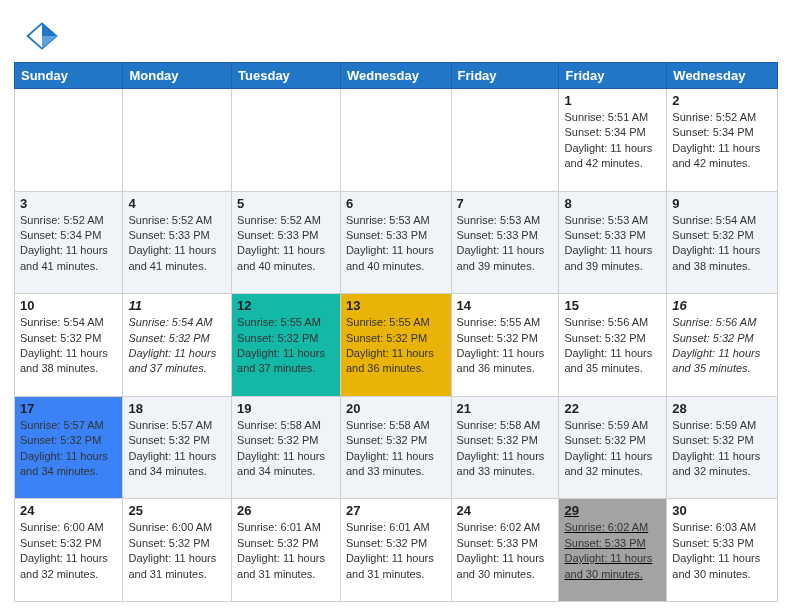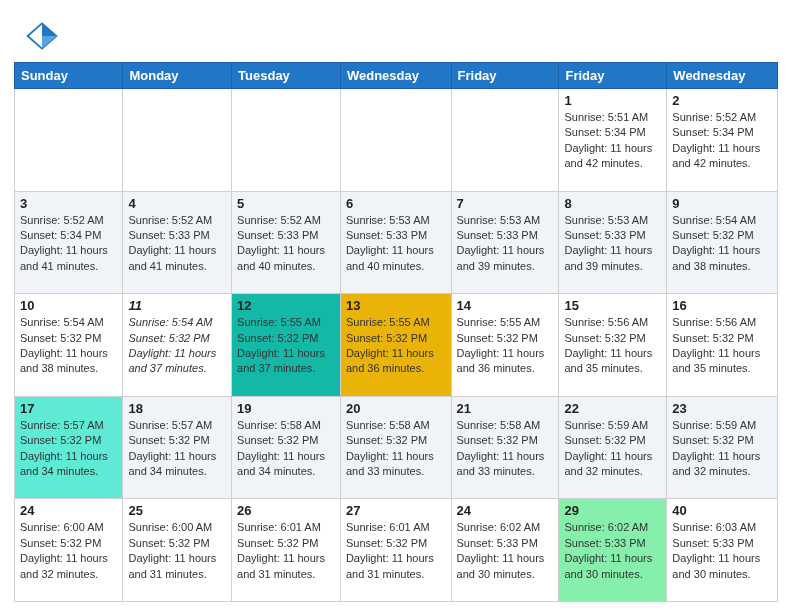--- a/index.html
+++ b/index.html
@@ -237,29 +237,29 @@
             <div class="day-info" style="white-space: pre-line;">Sunrise: 5:55 AM
 Sunset: 5:32 PM
 Daylight: 11 hours and 36 minutes.</div>
           </td>
           <td style="background: rgb(255, 255, 255);">
             <span class="day-num">15</span>
             <div class="day-info" style="white-space: pre-line;">Sunrise: 5:56 AM
 Sunset: 5:32 PM
 Daylight: 11 hours and 35 minutes.</div>
           </td>
-          <td style="background: rgb(255, 255, 255);">
+          <td style="background: rgb(255, 255, 255); font-style: italic;">
             <span class="day-num">16</span>
             <div class="day-info" style="white-space: pre-line;">Sunrise: 5:56 AM
 Sunset: 5:32 PM
 Daylight: 11 hours and 35 minutes.</div>
           </td>
         </tr>
         <tr class="row-even">
-          <td style="background: #5eead4;">
+          <td style="background: #3b82f6;">
             <span class="day-num">17</span>
             <div class="day-info" style="white-space: pre-line;">Sunrise: 5:57 AM
 Sunset: 5:32 PM
 Daylight: 11 hours and 34 minutes.</div>
           </td>
           <td style="background: rgb(240, 244, 248); margin-top: 19px;">
             <span class="day-num">18</span>
             <div class="day-info" style="white-space: pre-line;">Sunrise: 5:57 AM
 Sunset: 5:32 PM
 Daylight: 11 hours and 34 minutes.</div>
@@ -282,21 +282,21 @@
 Sunset: 5:32 PM
 Daylight: 11 hours and 33 minutes.</div>
           </td>
           <td style="background: rgb(240, 244, 248);">
             <span class="day-num">22</span>
             <div class="day-info" style="white-space: pre-line;">Sunrise: 5:59 AM
 Sunset: 5:32 PM
 Daylight: 11 hours and 32 minutes.</div>
           </td>
           <td style="background: rgb(240, 244, 248);">
-            <span class="day-num">23</span>
+            <span class="day-num">28</span>
             <div class="day-info" style="white-space: pre-line;">Sunrise: 5:59 AM
 Sunset: 5:32 PM
 Daylight: 11 hours and 32 minutes.</div>
           </td>
         </tr>
         <tr class="row-odd">
           <td style="background: rgb(255, 255, 255);">
             <span class="day-num">24</span>
             <div class="day-info" style="white-space: pre-line;">Sunrise: 6:00 AM
 Sunset: 5:32 PM
@@ -319,28 +319,28 @@
             <div class="day-info" style="white-space: pre-line;">Sunrise: 6:01 AM
 Sunset: 5:32 PM
 Daylight: 11 hours and 31 minutes.</div>
           </td>
           <td style="background: rgb(255, 255, 255);">
             <span class="day-num">24</span>
             <div class="day-info" style="white-space: pre-line;">Sunrise: 6:02 AM
 Sunset: 5:33 PM
 Daylight: 11 hours and 30 minutes.</div>
           </td>
-          <td style="background: #86efac;">
+          <td style="background: #a3a3a3; text-decoration: underline;">
             <span class="day-num">29</span>
             <div class="day-info" style="white-space: pre-line;">Sunrise: 6:02 AM
 Sunset: 5:33 PM
 Daylight: 11 hours and 30 minutes.</div>
           </td>
           <td style="background: rgb(255, 255, 255);">
-            <span class="day-num">40</span>
+            <span class="day-num">30</span>
             <div class="day-info" style="white-space: pre-line;">Sunrise: 6:03 AM
 Sunset: 5:33 PM
 Daylight: 11 hours and 30 minutes.</div>
           </td>
         </tr>
       </tbody>
   </table>
 </div>
 
 </body></html>

